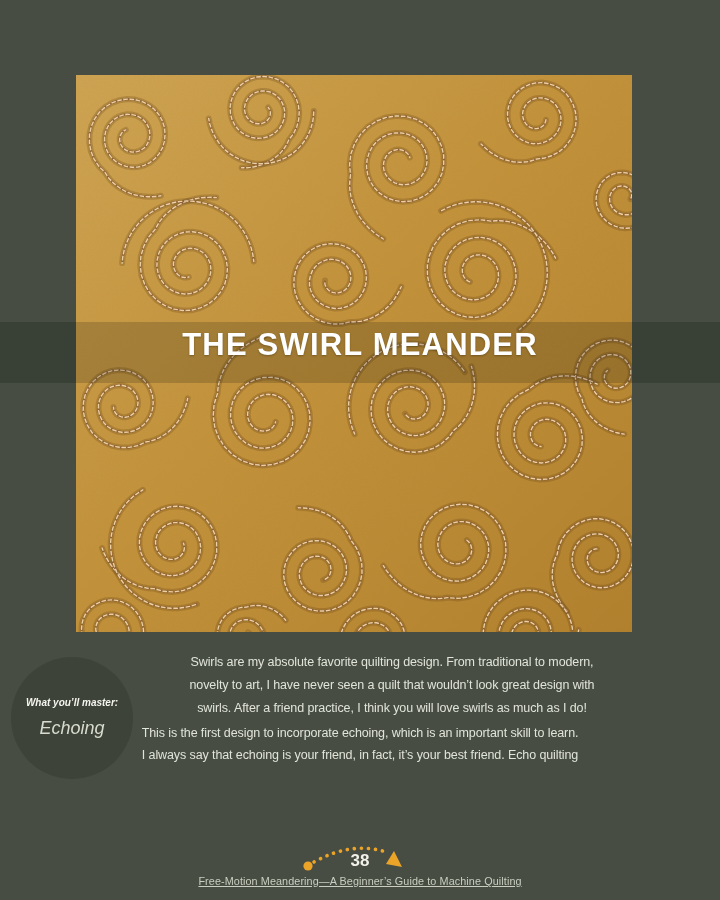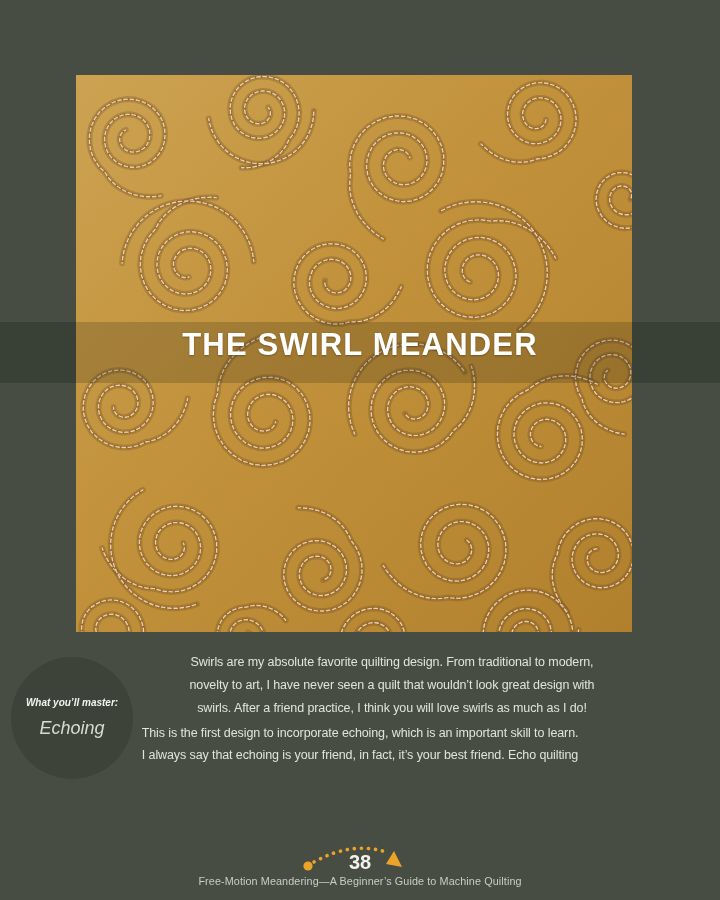--- a/index.html
+++ b/index.html
@@ -66,27 +66,28 @@
   .para1{top:651px;margin-left:32px;}
   .para1 .tline{line-height:23px;}
   .para2{top:722px;}
   .para2 .tline{line-height:22px;}
   .footer-arrow{
     position:absolute;left:300px;top:839px;width:110px;height:36px;
   }
   .page-number{
     position:absolute;left:0;top:851px;width:720px;
     text-align:center;
-    font-size:20px;font-weight:700;color:var(--page-number);
+    font-size:17px;font-weight:700;color:var(--page-number);
   }
   .footer-line{
     position:absolute;left:0;top:875px;width:720px;
     text-align:center;
     font-size:10.8px;letter-spacing:0.1px;
     color:var(--footer-text);
+    text-decoration:underline;
   }
 </style>
 </head>
 <body>
 
 <div class="page">
 
   <div class="title-band"></div>
 
   <div class="quilt">

